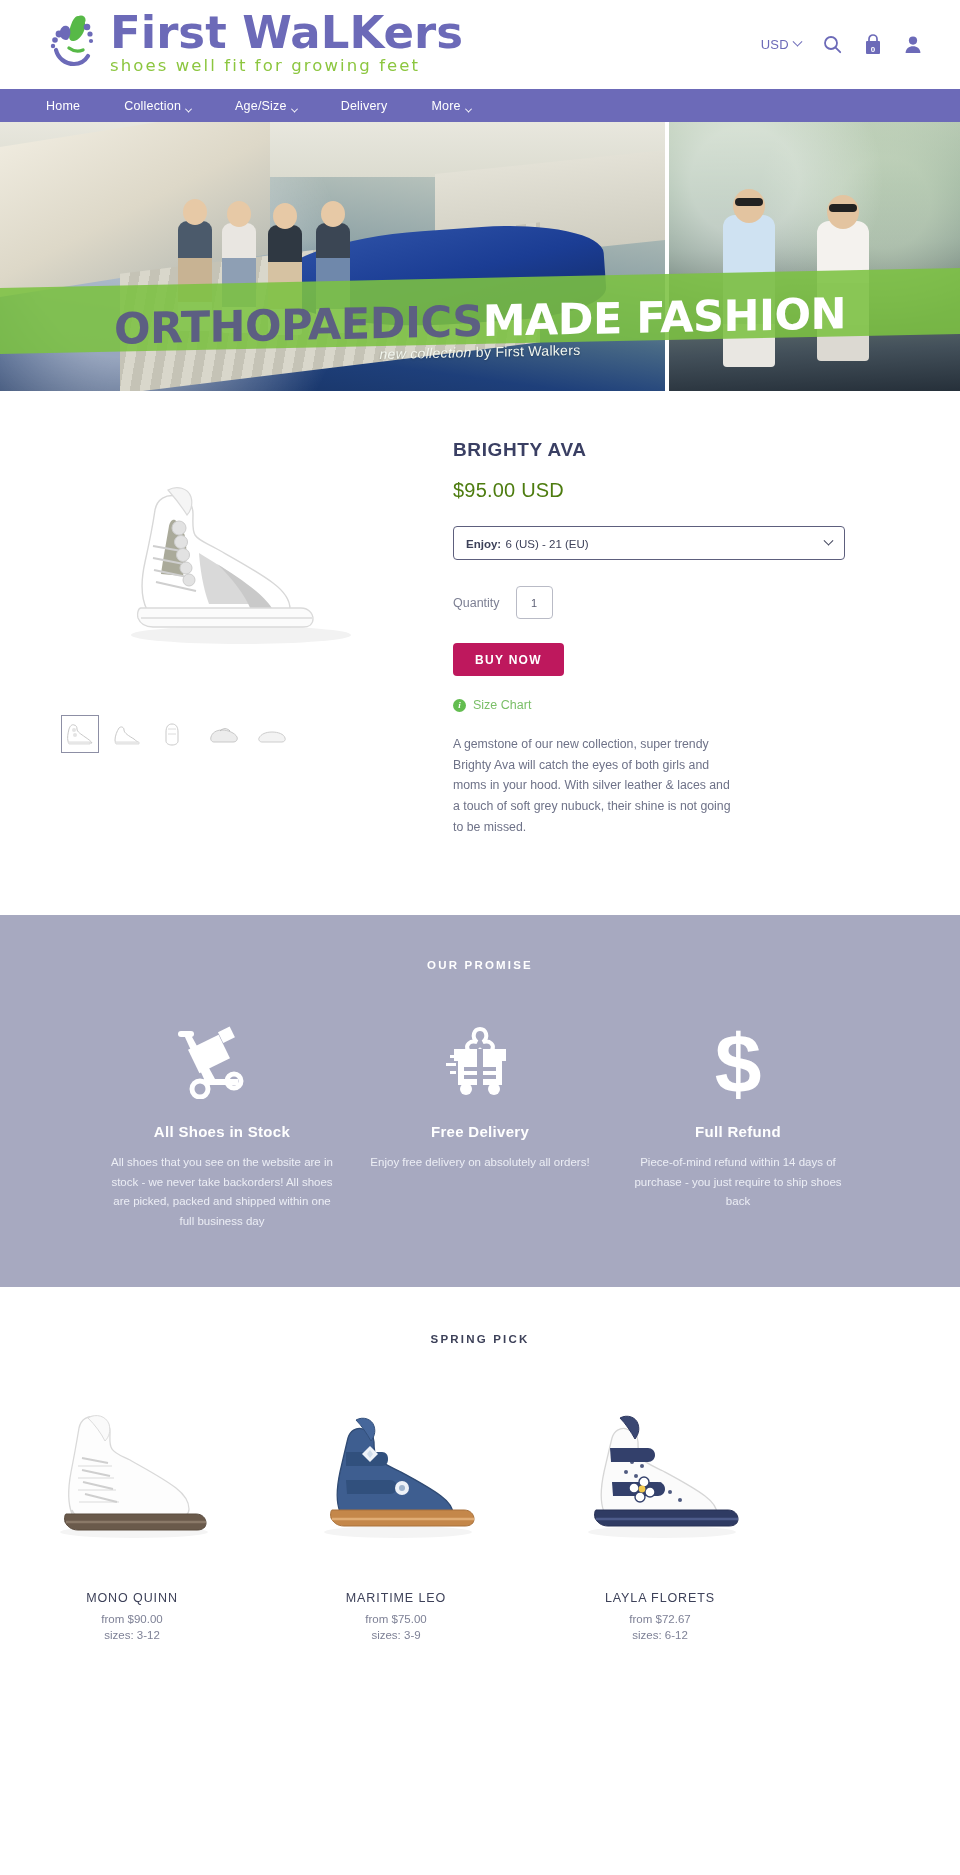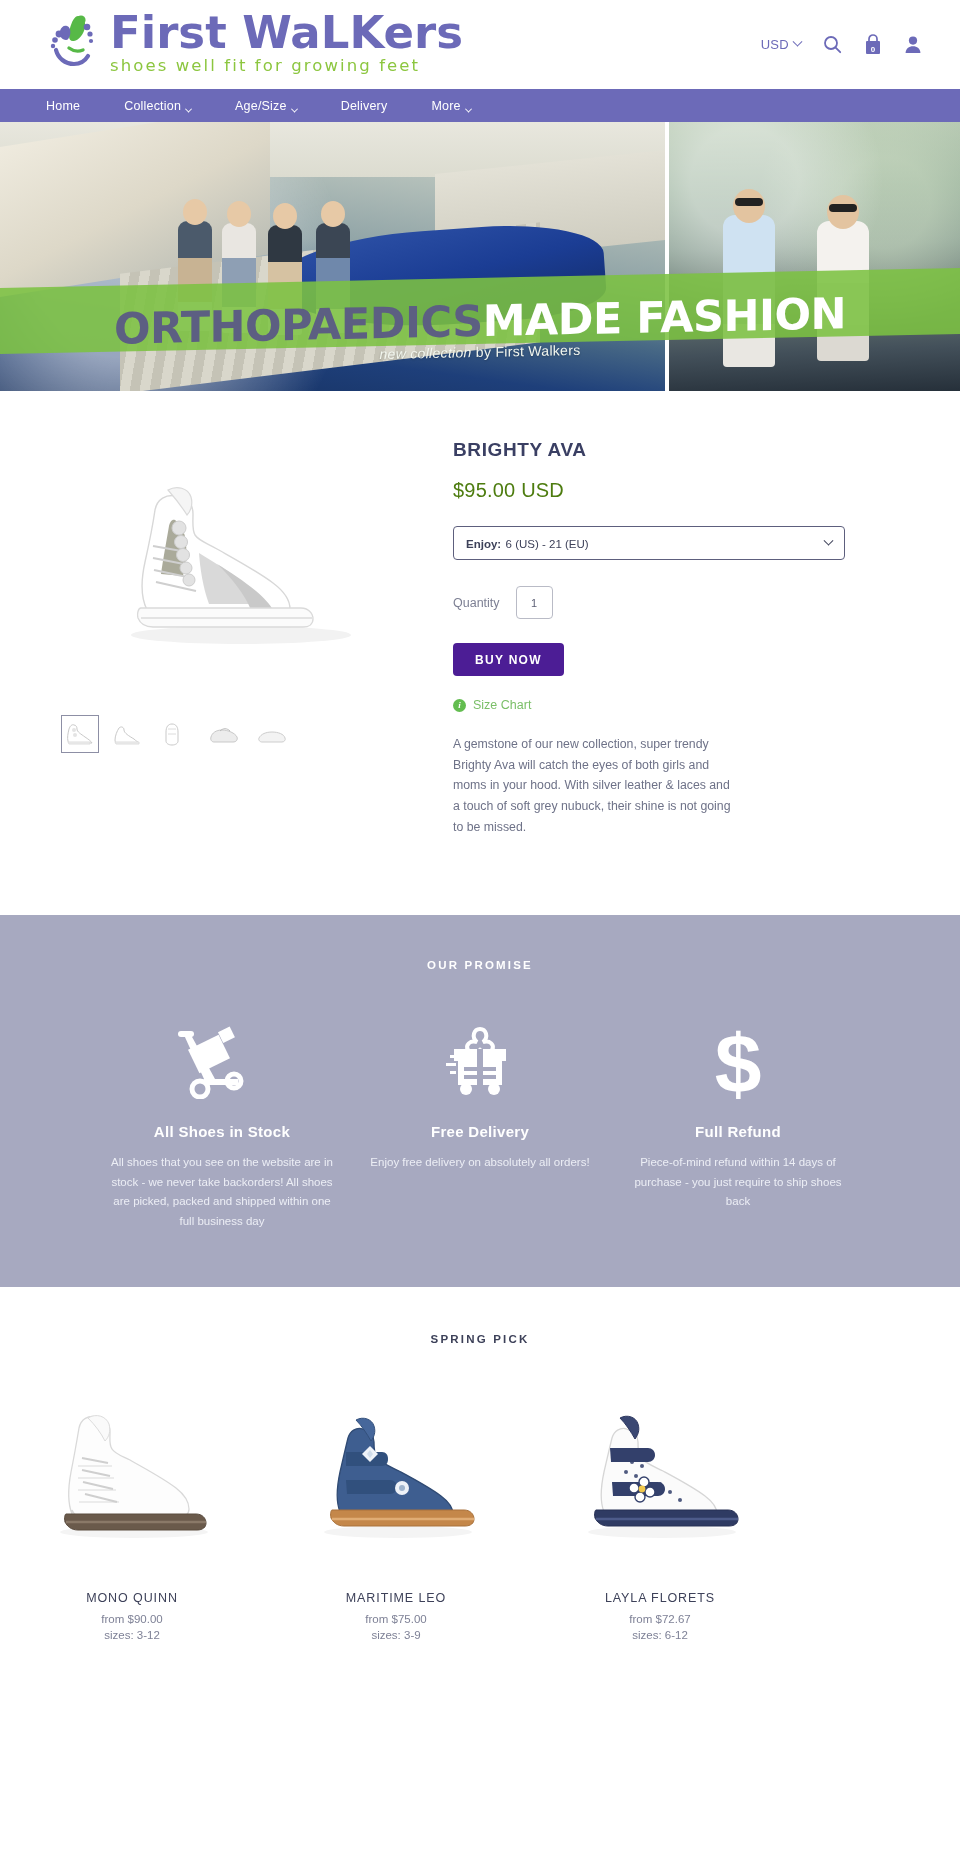--- a/index.html
+++ b/index.html
@@ -183,21 +183,21 @@
   .select-label { font-size: 11.5px; font-weight:700; color:#3d4159; }
   .select-value { font-size: 11.5px; color:#3d4159; font-weight: 400; }
   .select-chev { width:7px;height:7px;border-right:1.5px solid #3d4159;border-bottom:1.5px solid #3d4159;transform:rotate(45deg) translate(-2px,-2px); }
   .qty-row { display:flex; align-items:center; gap: 16px; margin-top: 26px; }
   .qty-label { font-size: 12.5px; color:#7c7f93; }
   .qty-input {
     width: 37px; height: 33px; border:1px solid #b9bbc6; border-radius:4px;
     text-align:center; font-size: 11px; color:#5c5f74; font-family:inherit; background:#fff;
   }
   .buy-btn {
-    margin-top: 24px; background: #4c1d95; color:#fff; border:none; border-radius: 4px;
+    margin-top: 24px; background: #be185d; color:#fff; border:none; border-radius: 4px;
     height: 33px; padding: 0 22px; font-size: 12px; font-weight:700; letter-spacing:1.3px;
     cursor:pointer; font-family:inherit;
   }
   .size-chart { display:flex; align-items:center; gap:7px; margin-top: 22px; cursor:pointer; }
   .info-dot {
     width:13px;height:13px;border-radius:50%;background:#63bd50;color:#fff;
     font-size:9px; font-weight:700; font-style: italic;
     display:flex;align-items:center;justify-content:center; font-family:"Liberation Serif",serif;
   }
   .size-chart-text { font-size: 12.5px; color:#7bbf68; }

